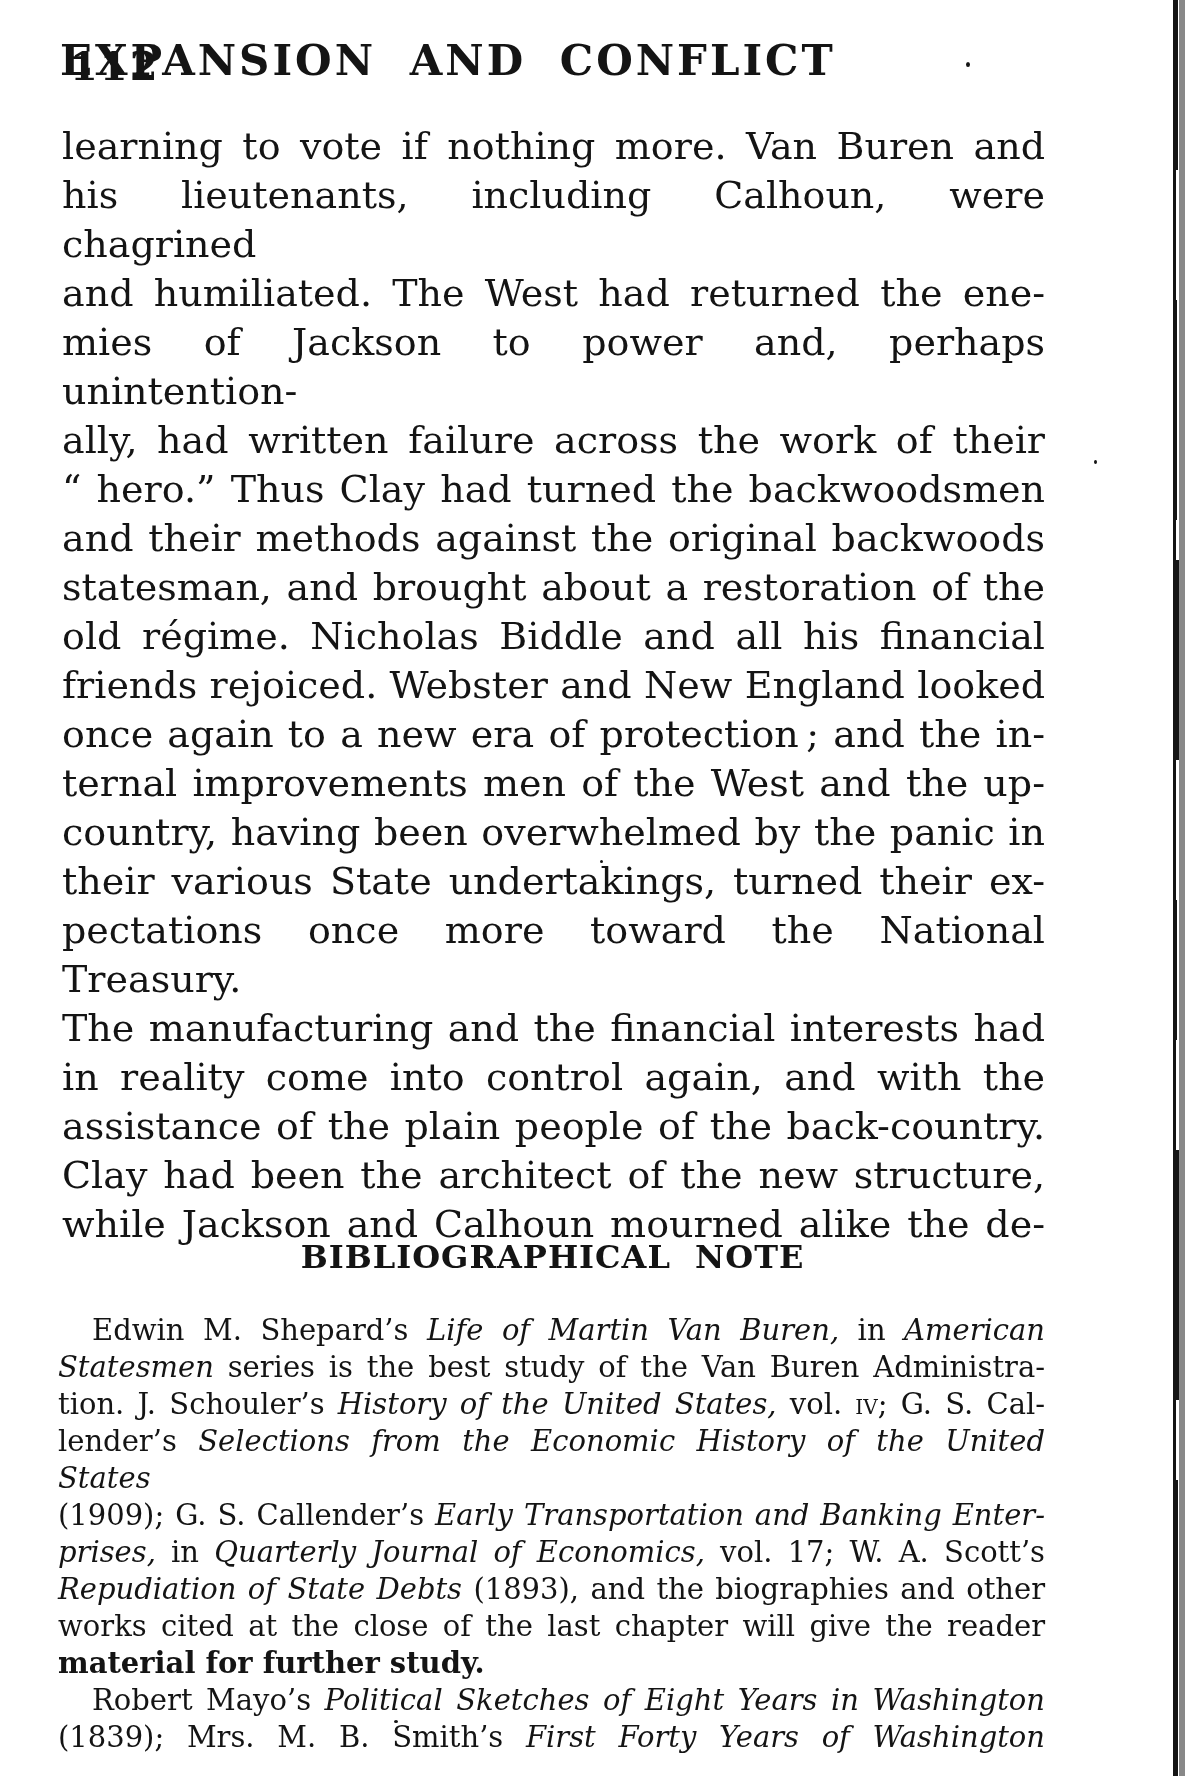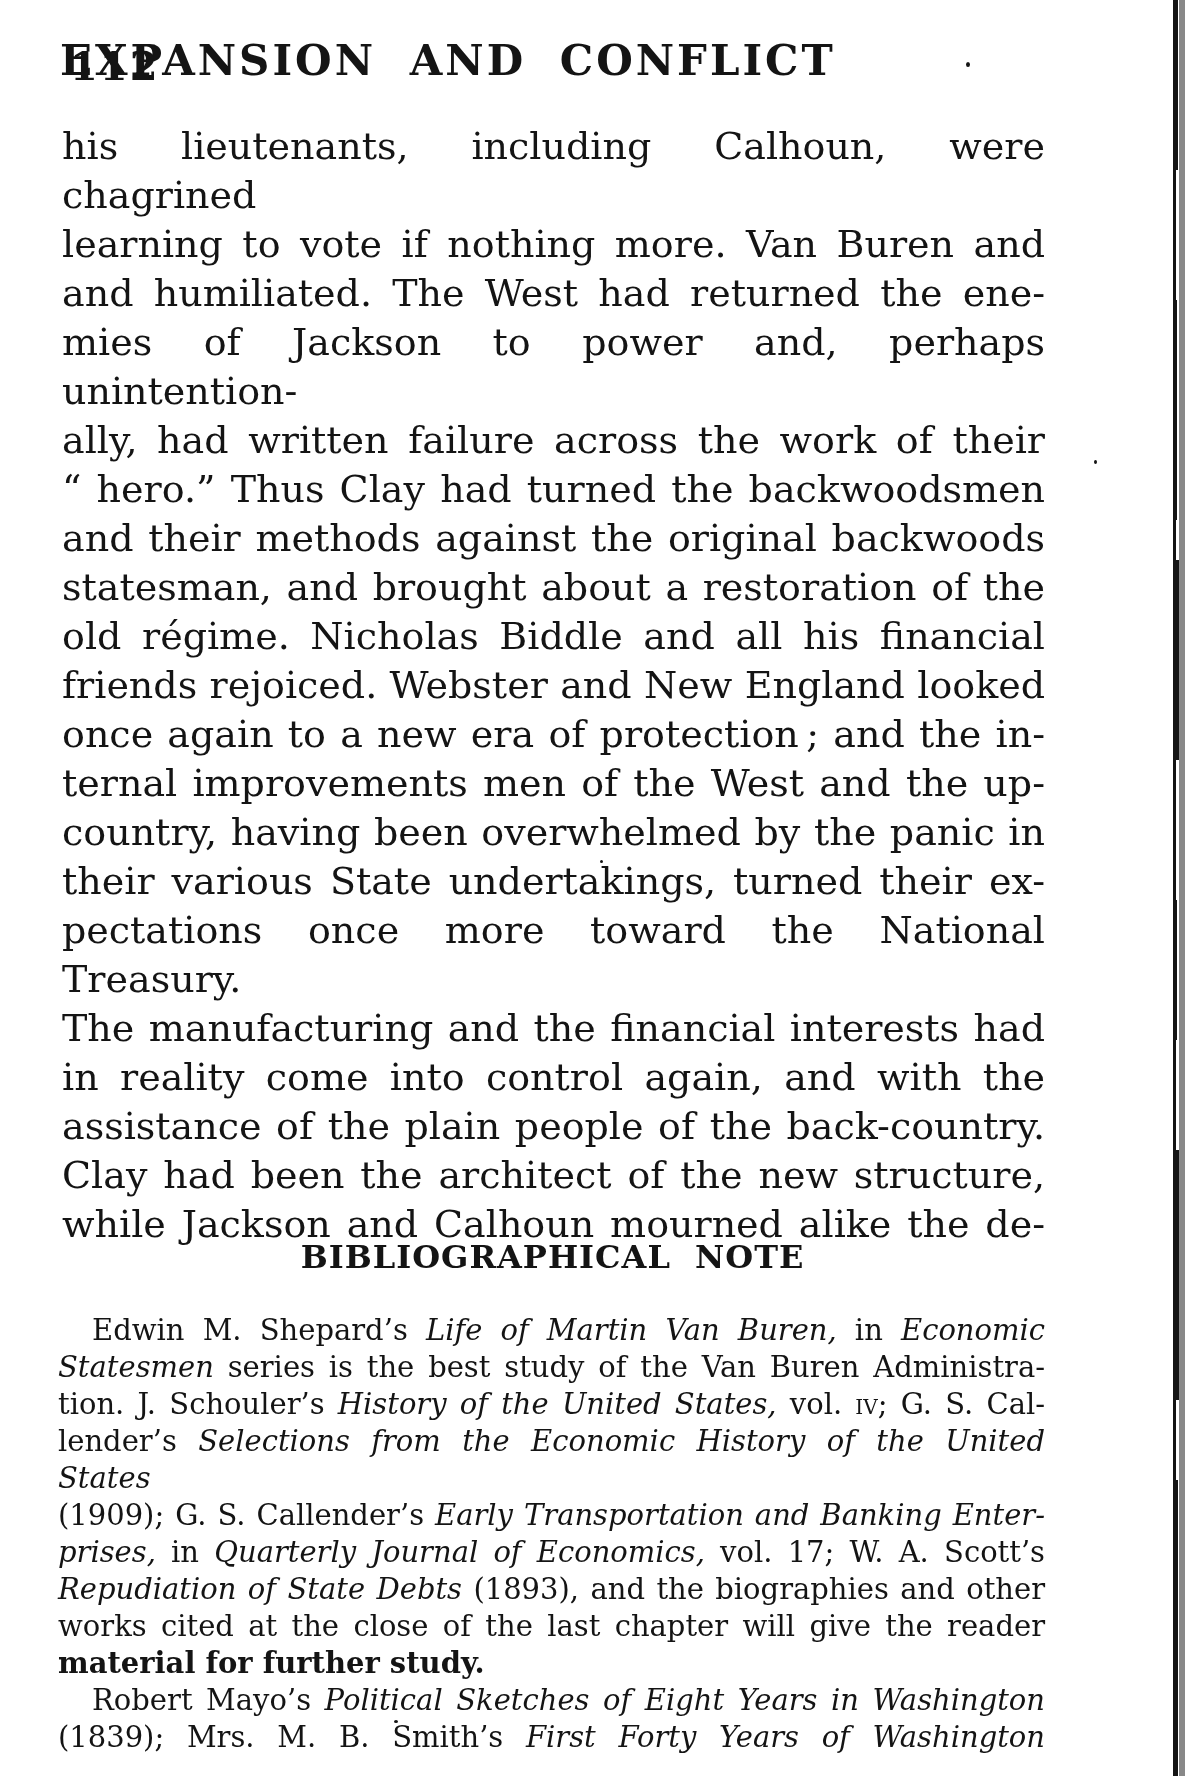--- a/index.html
+++ b/index.html
@@ -40,22 +40,22 @@
 <body>
 
 <div class="page">
 
   <header class="running-head">
     <span class="folio">112</span>
     <span class="head-title">EXPANSION AND CONFLICT</span>
   </header>
 
   <main class="body-text" id="body-lines">
+      <div class="bline">learning to vote if nothing more. Van Buren and</div>
       <div class="bline">his lieutenants, including Calhoun, were chagrined</div>
-      <div class="bline">learning to vote if nothing more. Van Buren and</div>
       <div class="bline">and humiliated. The West had returned the ene-</div>
       <div class="bline">mies of Jackson to power and, perhaps unintention-</div>
       <div class="bline">ally, had written failure across the work of their</div>
       <div class="bline">“ hero.” Thus Clay had turned the backwoodsmen</div>
       <div class="bline">and their methods against the original backwoods</div>
       <div class="bline">statesman, and brought about a restoration of the</div>
       <div class="bline">old régime. Nicholas Biddle and all his financial</div>
       <div class="bline">friends rejoiced. Webster and New England looked</div>
       <div class="bline">once again to a new era of protection ; and the in-</div>
       <div class="bline">ternal improvements men of the West and the up-</div>
@@ -65,21 +65,21 @@
       <div class="bline">The manufacturing and the financial interests had</div>
       <div class="bline">in reality come into control again, and with the</div>
       <div class="bline">assistance of the plain people of the back-country.</div>
       <div class="bline">Clay had been the architect of the new structure,</div>
       <div class="bline">while Jackson and Calhoun mourned alike the de-</div>
     </main>
 
   <h2 class="note-heading">BIBLIOGRAPHICAL NOTE</h2>
 
   <section class="note-text" id="note-lines">
-      <div class="nline indent"><span>Edwin M. Shepard’s </span><span class="it">Life of Martin Van Buren,</span><span> in </span><span class="it">Economic</span></div>
+      <div class="nline indent"><span>Edwin M. Shepard’s </span><span class="it">Life of Martin Van Buren,</span><span> in </span><span class="it">American</span></div>
       <div class="nline"><span class="it">Statesmen</span><span> series is the best study of the Van Buren Administra-</span></div>
       <div class="nline"><span>tion. J. Schouler’s </span><span class="it">History of the United States,</span><span> vol. </span><span class="sc">iv</span><span>; G. S. Cal-</span></div>
       <div class="nline"><span>lender’s </span><span class="it">Selections from the Economic History of the United States</span></div>
       <div class="nline"><span>(1909); G. S. Callender’s </span><span class="it">Early Transportation and Banking Enter-</span></div>
       <div class="nline"><span class="it">prises,</span><span> in </span><span class="it">Quarterly Journal of Economics,</span><span> vol. 17; W. A. Scott’s</span></div>
       <div class="nline"><span class="it">Repudiation of State Debts</span><span> (1893), and the biographies and other</span></div>
       <div class="nline"><span>works cited at the close of the last chapter will give the reader</span></div>
       <div class="nline para-end"><span>material for further study.</span></div>
       <div class="nline indent"><span>Robert Mayo’s </span><span class="it">Political Sketches of Eight Years in Washington</span></div>
       <div class="nline"><span>(1839); Mrs. M. B. Smith’s </span><span class="it">First Forty Years of Washington</span></div>

